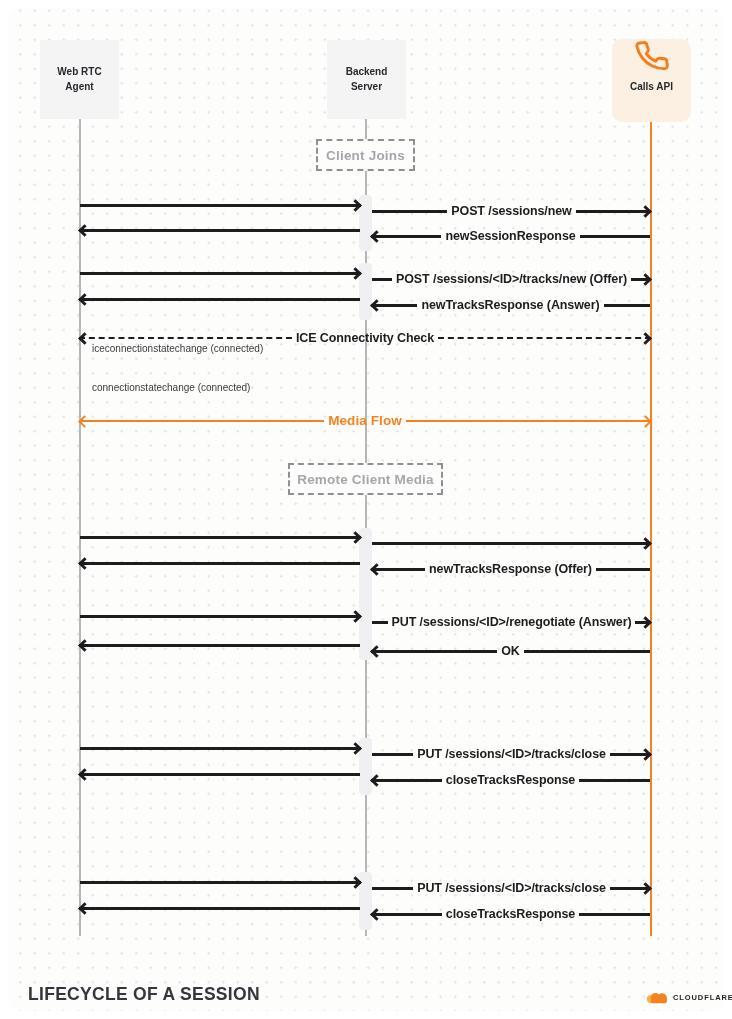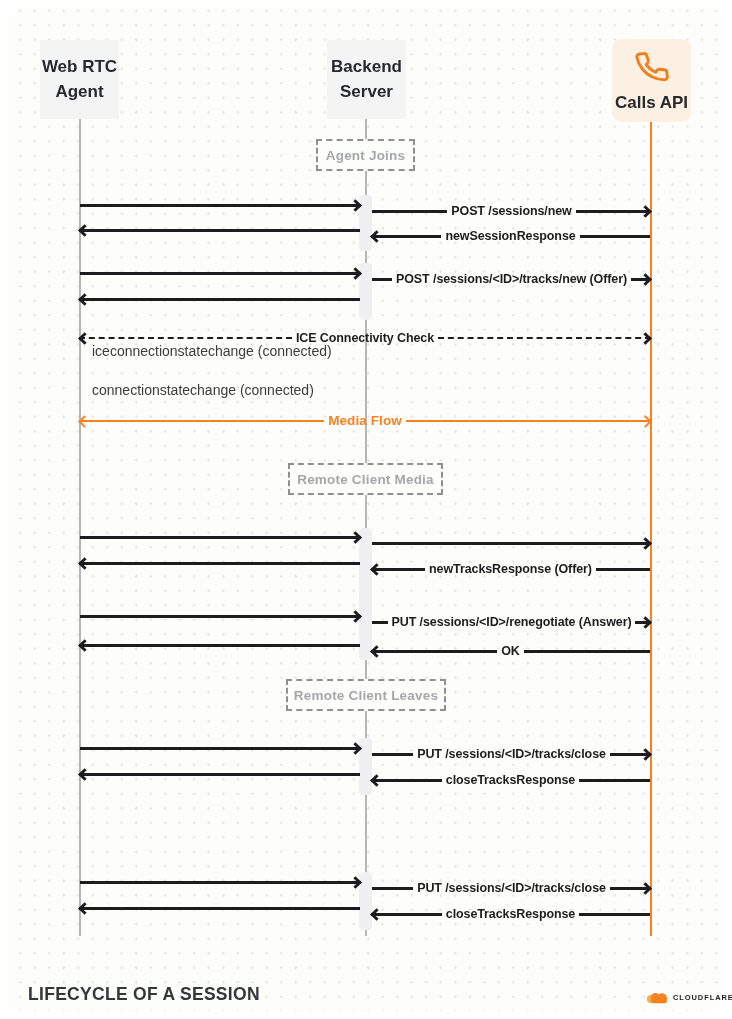--- a/index.html
+++ b/index.html
@@ -16,41 +16,41 @@
     background-color:var(--panel);
     background-image:radial-gradient(circle,#E4E3E1 1.2px,transparent 1.3px);
     background-size:14.5px 14.5px;background-position:5px 10px;}
   
   .life{position:absolute;width:2px;background:var(--lifeline)}
   .life.orange{background:var(--accent)}
   
   .act{position:absolute;left:359px;width:13px;background:#F0F0F2;border-radius:4px}
   
   .actor{position:absolute;display:flex;flex-direction:column;align-items:center;justify-content:center;
-    background:#F4F4F5;font-weight:700;font-size:17px;color:#26292D;text-align:center;line-height:1.45}
-  .actor.calls{background:#FBF0E1;border-radius:10px;justify-content:flex-start;padding-top:11px;gap:7px}
+    background:#F4F4F5;font-weight:700;font-size:10px;color:#26292D;text-align:center;line-height:1.45}
+  .actor.calls{background:#FBF0E1;border-radius:10px;justify-content:flex-start;gap:7px}
   .actor.calls .phone{width:34px;height:34px}
   
   .sect{position:absolute;border:2px dashed #8E9094;background:var(--panel);color:#A5A7AB;
     display:flex;align-items:center;justify-content:center;font-size:13.5px;font-weight:600;
     letter-spacing:.2px;white-space:nowrap}
   
   .msg{position:absolute;height:18px;display:flex;align-items:center}
   .seg{flex:1;min-width:2px;height:0;border-top:3px solid var(--ink)}
   .hd{flex:none;width:9px;height:9px;border-top:3px solid var(--ink);border-right:3px solid var(--ink)}
   .hd.r{transform:rotate(45deg);margin-left:-10px}
   .hd.l{transform:rotate(-135deg);margin-right:-10px}
   .lbl{flex:none;padding:0 4px;font-weight:700;font-size:12.5px;letter-spacing:-.1px;
     white-space:nowrap;color:var(--ink);line-height:18px}
   .msg.dashed .seg{border-top-style:dashed;border-top-width:2.6px}
   .msg.orange .seg{border-top-color:var(--accent);border-top-width:2.4px}
   .msg.orange .hd{border-color:var(--accent);border-top-width:2.4px;border-right-width:2.4px}
   .msg.orange .lbl{color:var(--accent);font-size:13.5px;letter-spacing:.1px}
   
-  .note{position:absolute;font-size:14px;color:#3C3C3E;white-space:nowrap}
+  .note{position:absolute;font-size:10px;color:#3C3C3E;white-space:nowrap}
   
   .title{position:absolute;left:28px;top:984px;font-size:17.5px;font-weight:700;color:#33363B;letter-spacing:.3px}
   .logo{position:absolute;left:644px;top:990px;display:flex;align-items:center;gap:3px}
   .logo .word{font-size:7.5px;font-weight:700;letter-spacing:.9px;color:#1F1F1F}
 </style>
 </head>
 <body>
 
 <div class="stage">
   <div class="panel"></div>
@@ -74,28 +74,25 @@
     <span>Server</span>
   </div>
   <div class="actor calls" style="left:612px;top:39px;width:79px;height:83px">
     <svg class="phone" viewBox="0 0 24 24" fill="none" stroke="#F0801F" stroke-width="2.1" stroke-linecap="round" stroke-linejoin="round" style="transform:rotate(-6deg)">
       <path d="M22 16.92v3a2 2 0 0 1-2.18 2 19.79 19.79 0 0 1-8.63-3.07 19.5 19.5 0 0 1-6-6 19.79 19.79 0 0 1-3.07-8.67A2 2 0 0 1 4.11 2h3a2 2 0 0 1 2 1.72 12.84 12.84 0 0 0 .7 2.81 2 2 0 0 1-.45 2.11L8.09 9.91a16 16 0 0 0 6 6l1.27-1.27a2 2 0 0 1 2.11-.45 12.84 12.84 0 0 0 2.81.7A2 2 0 0 1 22 16.92z"></path>
     </svg>
     <span>Calls API</span>
   </div>
 
   <div class="sect" style="left:316px;top:139px;width:99px;height:32px">
-    <span>Agent Joins</span>
+    <span>Client Joins</span>
   </div>
   <div class="sect" style="left:288px;top:463px;width:155px;height:32px">
     <span>Remote Client Media</span>
   </div>
-  <div class="sect" style="left:286px;top:679px;width:160px;height:32px">
-    <span>Remote Client Leaves</span>
-  </div>
 
   <div class="msg" style="left:80px;top:196px;width:280px">
       <i class="seg"></i>
       <i class="hd r"></i>
     </div>
   <div class="msg" style="left:372px;top:202px;width:278px">
       <i class="seg"></i>
       <span class="lbl">POST /sessions/new</span>
       <i class="seg"></i>
       <i class="hd r"></i>
@@ -116,20 +113,26 @@
       <i class="hd r"></i>
     </div>
   <div class="msg" style="left:372px;top:270px;width:278px">
       <i class="seg"></i>
       <span class="lbl">POST /sessions/&lt;ID&gt;/tracks/new (Offer)</span>
       <i class="seg"></i>
       <i class="hd r"></i>
     </div>
   <div class="msg" style="left:80px;top:290px;width:280px">
       <i class="hd l"></i>
+      <i class="seg"></i>
+    </div>
+  <div class="msg" style="left:372px;top:296px;width:278px">
+      <i class="hd l"></i>
+      <i class="seg"></i>
+      <span class="lbl">newTracksResponse (Answer)</span>
       <i class="seg"></i>
     </div>
 
   <div class="msg dashed" style="left:80px;top:329px;width:570px">
       <i class="hd l"></i>
       <i class="seg"></i>
       <span class="lbl">ICE Connectivity Check</span>
       <i class="seg"></i>
       <i class="hd r"></i>
     </div>

